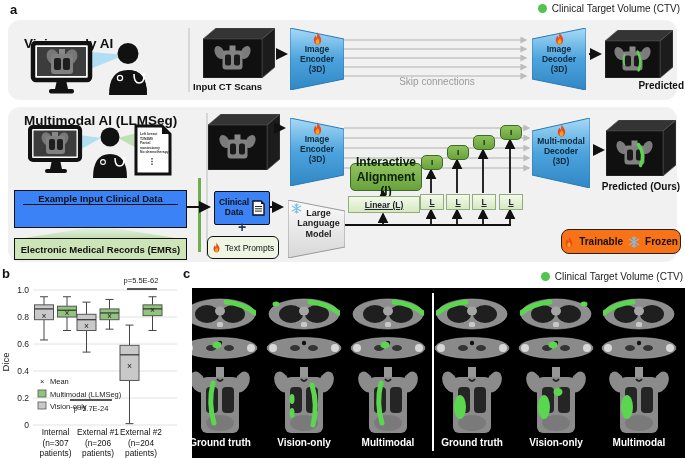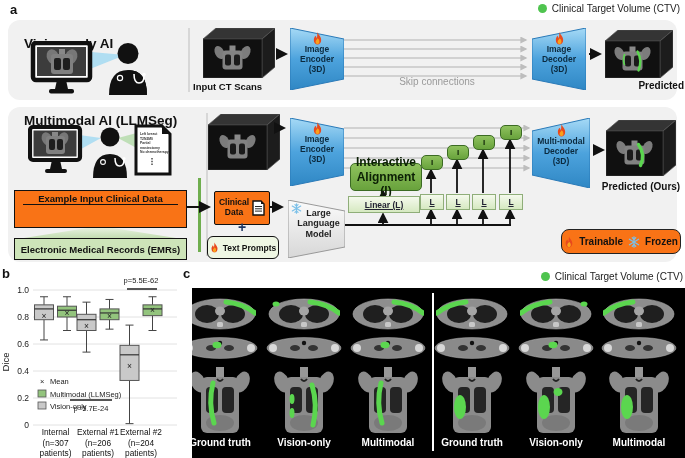--- a/index.html
+++ b/index.html
@@ -7,33 +7,33 @@
           font-family:"Liberation Sans",sans-serif;overflow:hidden;color:#111;}
   .abs{position:absolute;}
   .panel{background:#f1f1f1;border-radius:12px;}
   .pre{white-space:pre-line;}
   .fig-label{font-weight:bold;font-size:13px;}
   .row-title{font-weight:bold;font-size:13.5px;}
   .ctv-legend{display:flex;align-items:center;justify-content:flex-end;gap:5px;font-size:10px;color:#222;}
   .dot{width:9px;height:9px;border-radius:50%;background:#4fc44f;display:inline-block;}
   .trap-label{display:flex;flex-direction:column;align-items:center;justify-content:flex-start;
               text-align:center;font-size:8.5px;font-weight:600;line-height:1.15;color:#0b2a3f;}
-  .whitebox{background:#f97316;border:1.5px solid #111;}
+  .whitebox{background:#3b82f6;border:1.5px solid #111;}
   .emr{background:#cde4b9;border:1.5px solid #111;font-weight:bold;font-size:9.5px;
        display:flex;align-items:center;justify-content:center;}
   .iabox{background:linear-gradient(#8fc25e,#68a23c);border:1.5px solid #3c6b24;border-radius:5px;
          display:flex;align-items:center;justify-content:center;text-align:center;
          font-size:12px;font-weight:bold;color:#0c2005;line-height:1.2;}
   .lbox{background:linear-gradient(#f4f9ec,#d6e9c1);border:1px solid #8fae79;border-radius:0;
         display:flex;align-items:center;justify-content:center;font-size:8.5px;font-weight:bold;color:#223;text-decoration:underline;}
   .chip{display:flex;align-items:center;justify-content:center;font-weight:bold;}
   .legendbox{background:#f97316;border:1.5px solid #222;border-radius:8px;display:flex;
              align-items:center;justify-content:center;gap:5px;font-size:10px;font-weight:600;}
   .tp{background:#eef6e3;border:1.5px solid #111;border-radius:6px;display:flex;align-items:center;
-      justify-content:center;gap:4px;font-size:8.5px;font-weight:bold;}
+      justify-content:center;gap:4px;font-size:8.5px;font-weight:normal;}
   .divider-v{width:1.5px;background:#d7d7d7;}
   .clabel{color:#fff;font-weight:bold;font-size:10px;text-align:center;}
   .skiplabel{color:#9a9a9a;font-size:10px;text-align:center;}
   .doc-lines{font-size:3.4px;line-height:1.35;color:#333;font-weight:600;}
   svg{display:block;}
 </style>
 </head>
 <body>
 
 <div class="canvas">

